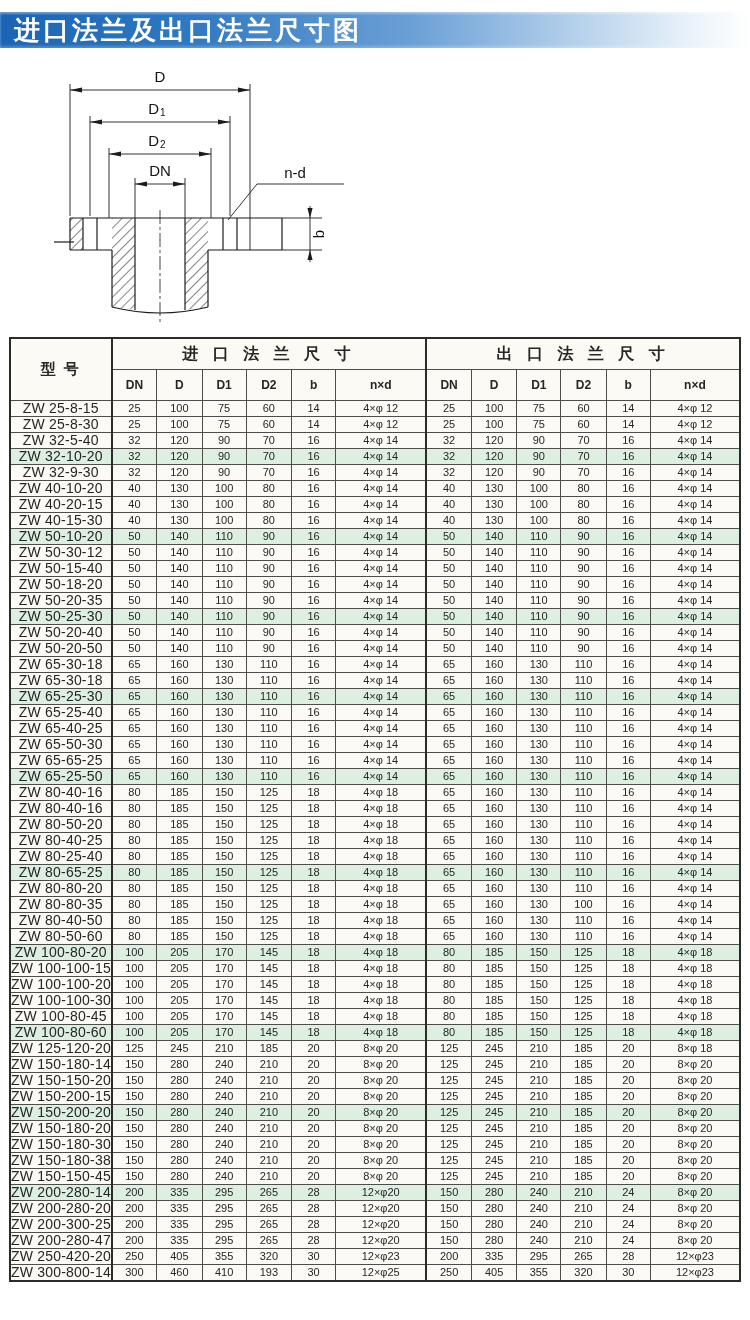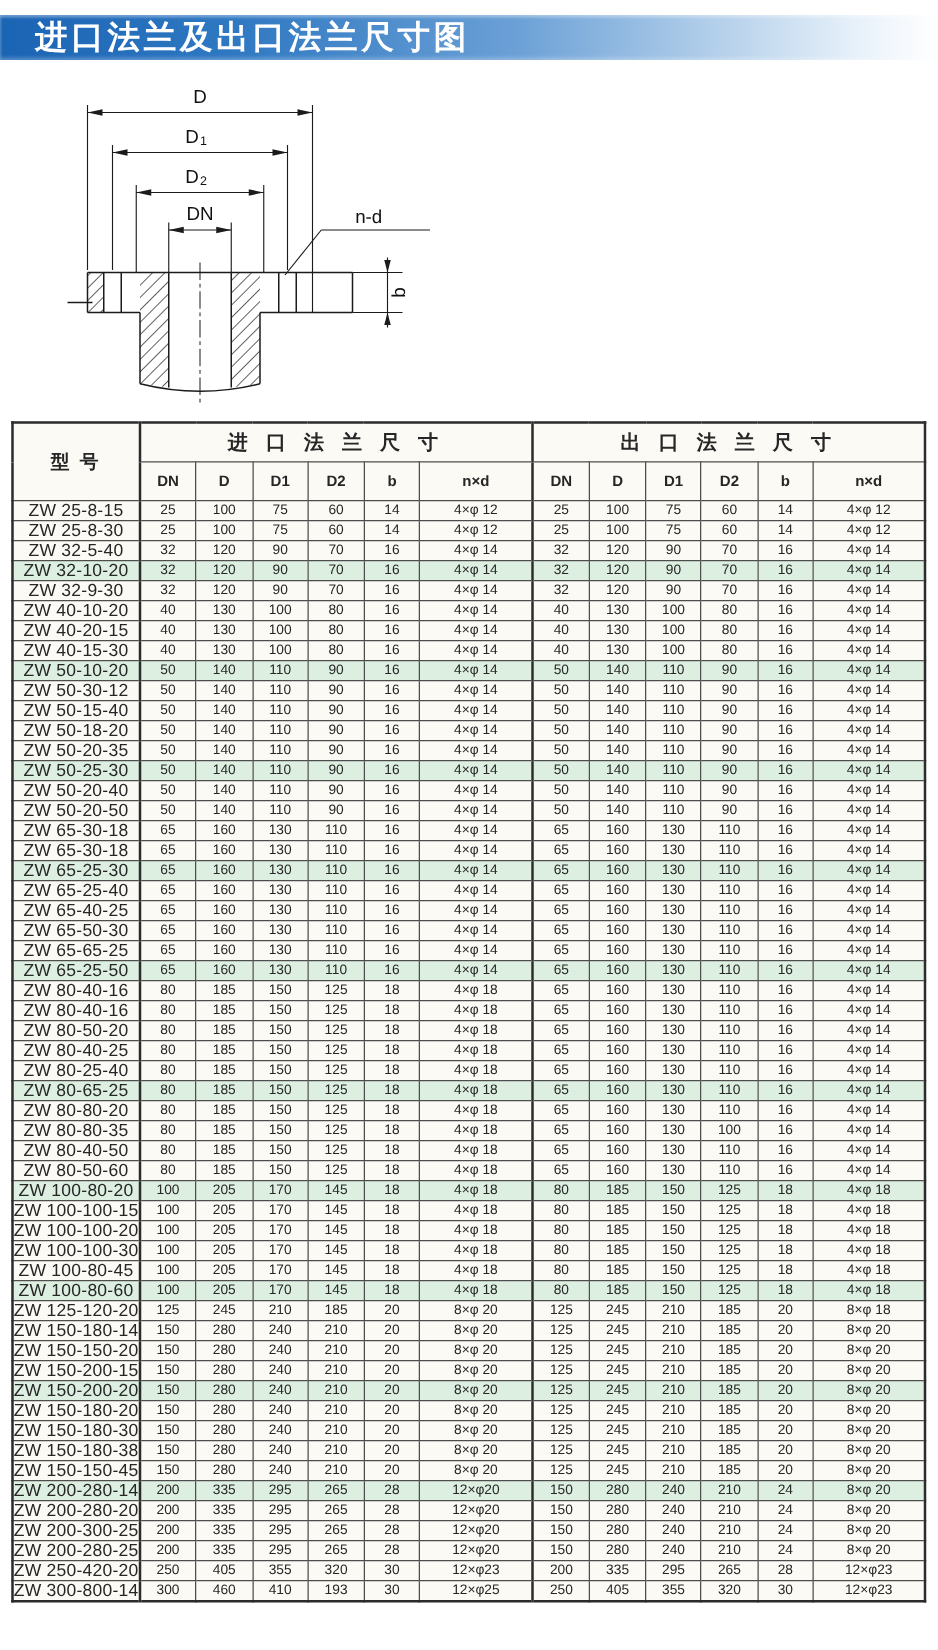--- a/index.html
+++ b/index.html
@@ -10,21 +10,21 @@
   .page{width:750px;height:1320px;position:relative;background:#fff;}
 
   
   .title-bar{
     height:36px;line-height:36px;margin-top:12px;
     background:linear-gradient(90deg,#1a64b4 0%,#2f78c2 25%,#6ba0d6 55%,#b9d3ec 78%,#e9f2fa 92%,#ffffff 100%);
     box-shadow:inset 0 2px 2px rgba(255,255,255,.35), inset 0 -2px 3px rgba(255,255,255,.25);
     color:#ffffff;
     font-family:"DejaVu Serif","Liberation Serif",serif;
     font-weight:bold;font-size:26px;letter-spacing:3px;
-    padding-left:28px;white-space:nowrap;
+    padding-left:14px;white-space:nowrap;
   }
   .title-bar.second{
     margin-top:0;
     background:linear-gradient(90deg,#1a64b4 0%,#2f78c2 28%,#6ba0d6 60%,#b9d3ec 84%,#e6f0f9 97%,#f6fafd 100%);
   }
 
   
   .diagram-wrap{height:282px;padding:12px 0 0 52px;box-sizing:border-box;}
   .diagram-wrap svg{display:block;}
   .part-line{stroke:#1b1b1b;stroke-width:1.2;fill:none;}
@@ -951,21 +951,21 @@
             <td>28</td>
             <td>12×φ20</td>
             <td class="sep">150</td>
             <td>280</td>
             <td>240</td>
             <td>210</td>
             <td>24</td>
             <td>8×φ 20</td>
           </tr>
           <tr>
-            <td class="model">ZW 200-280-25</td>
+            <td class="model">ZW 200-280-47</td>
             <td class="sep">200</td>
             <td>335</td>
             <td>295</td>
             <td>265</td>
             <td>28</td>
             <td>12×φ20</td>
             <td class="sep">150</td>
             <td>280</td>
             <td>240</td>
             <td>210</td>

